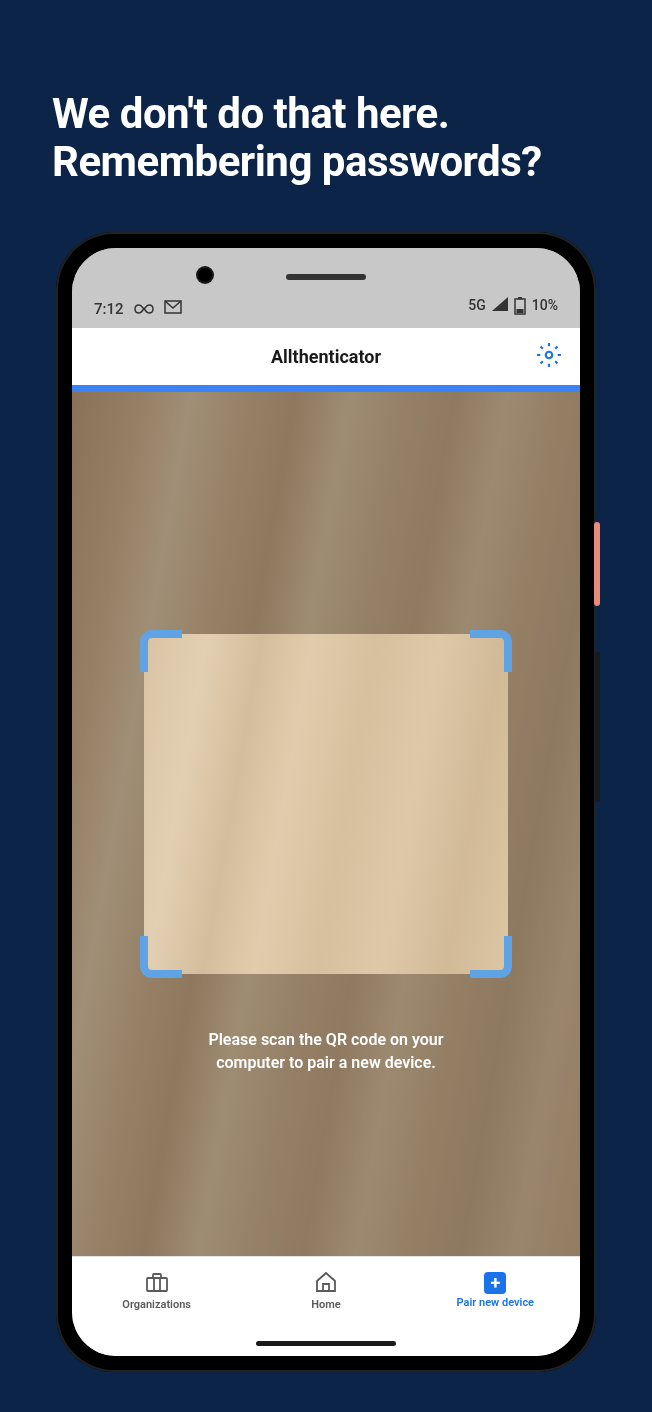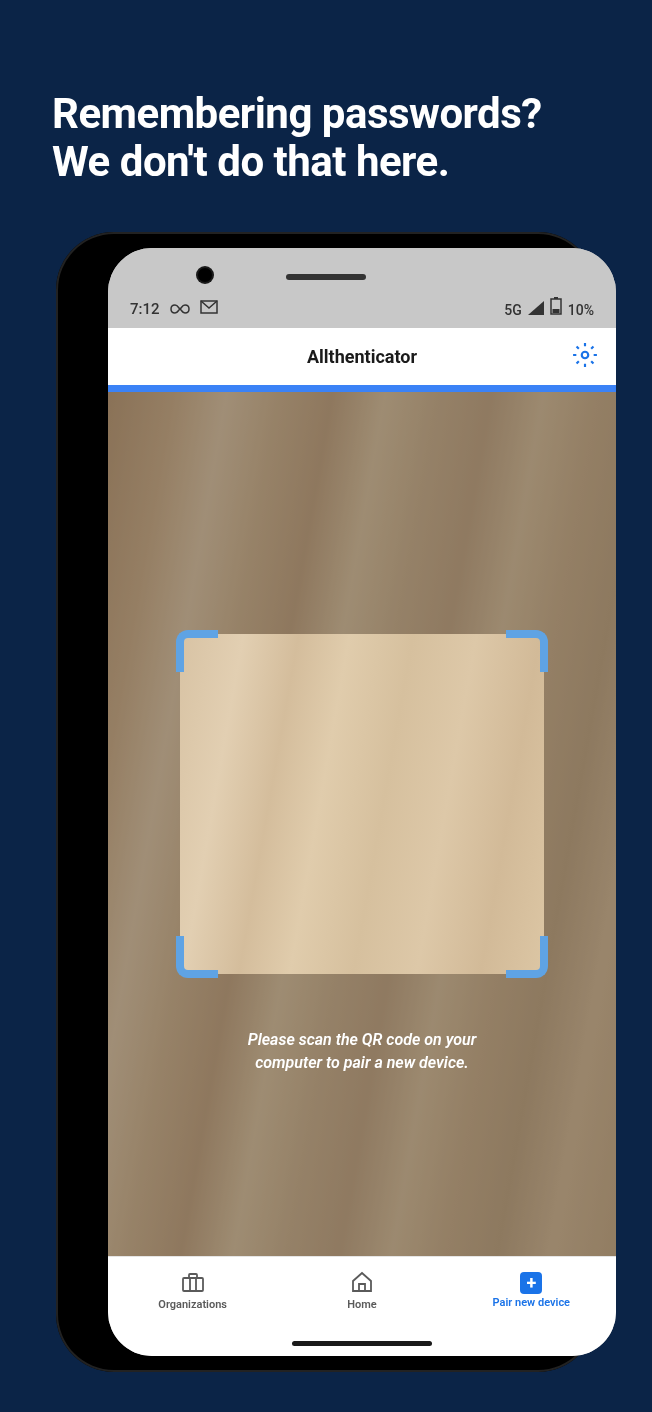--- a/index.html
+++ b/index.html
@@ -64,21 +64,20 @@
   }
   .screen {
     width: 100%;
     height: 100%;
     background: #c8c8c8;
     border-radius: 44px;
     overflow: hidden;
     position: relative;
     display: flex;
     flex-direction: column;
-    margin-left: 36px;
   }
   .camera-dot {
     position: absolute;
     top: 24px;
     left: 130px;
     width: 14px;
     height: 14px;
     background: #000;
     border-radius: 50%;
     z-index: 20;
@@ -100,21 +99,21 @@
     background: #c8c8c8;
     display: flex;
     align-items: flex-end;
     justify-content: space-between;
     padding: 0 22px 10px 22px;
     font-size: 15px;
     color: #333;
     font-weight: 500;
   }
   .status-left { display: flex; align-items: center; gap: 10px; }
-  .status-right { display: flex; align-items: flex-end; gap: 6px; font-size: 14px; }
+  .status-right { display: flex; align-items: flex-start; gap: 6px; font-size: 14px; }
   .top-bar {
     height: 64px;
     background: #fff;
     display: flex;
     align-items: center;
     justify-content: center;
     position: relative;
     border-bottom: 7px solid #3b82f6;
   }
   .top-bar-title {
@@ -131,21 +130,20 @@
   }
   .camera-view {
     flex: 1;
     position: relative;
     background: linear-gradient(100deg,
       #b89978 0%, #c9ac8a 10%, #d9c3a6 18%,
       #cbb190 26%, #bfa282 34%, #d6c0a0 42%,
       #c9b090 50%, #c0a586 58%, #d3bc9c 66%,
       #c7ad8c 74%, #bda484 82%, #cfb696 90%, #c4aa88 100%);
     overflow: hidden;
-    font-style: italic;
   }
   .dim-overlay {
     position: absolute; inset: 0;
     background: rgba(40,30,20,0.32);
   }
   .scan-window {
     position: absolute;
     left: 50%; top: 242px;
     transform: translateX(-50%);
     width: 364px; height: 340px;
@@ -217,22 +215,22 @@
   .nav-bar-area {
     height: 30px;
     background: #fff;
     position: relative;
   }
 </style>
 </head>
 <body>
 
 <div class="headline">
+  <div>We don't do that here.</div>
   <div>Remembering passwords?</div>
-  <div>We don't do that here.</div>
 </div>
 
 <div class="phone-wrap">
   <div class="phone-frame">
     <div class="power-btn"></div>
     <div class="vol-btn"></div>
     <div class="phone-inner-border">
       <div class="camera-dot"></div>
       <div class="speaker-slot"></div>
       <div class="screen">

